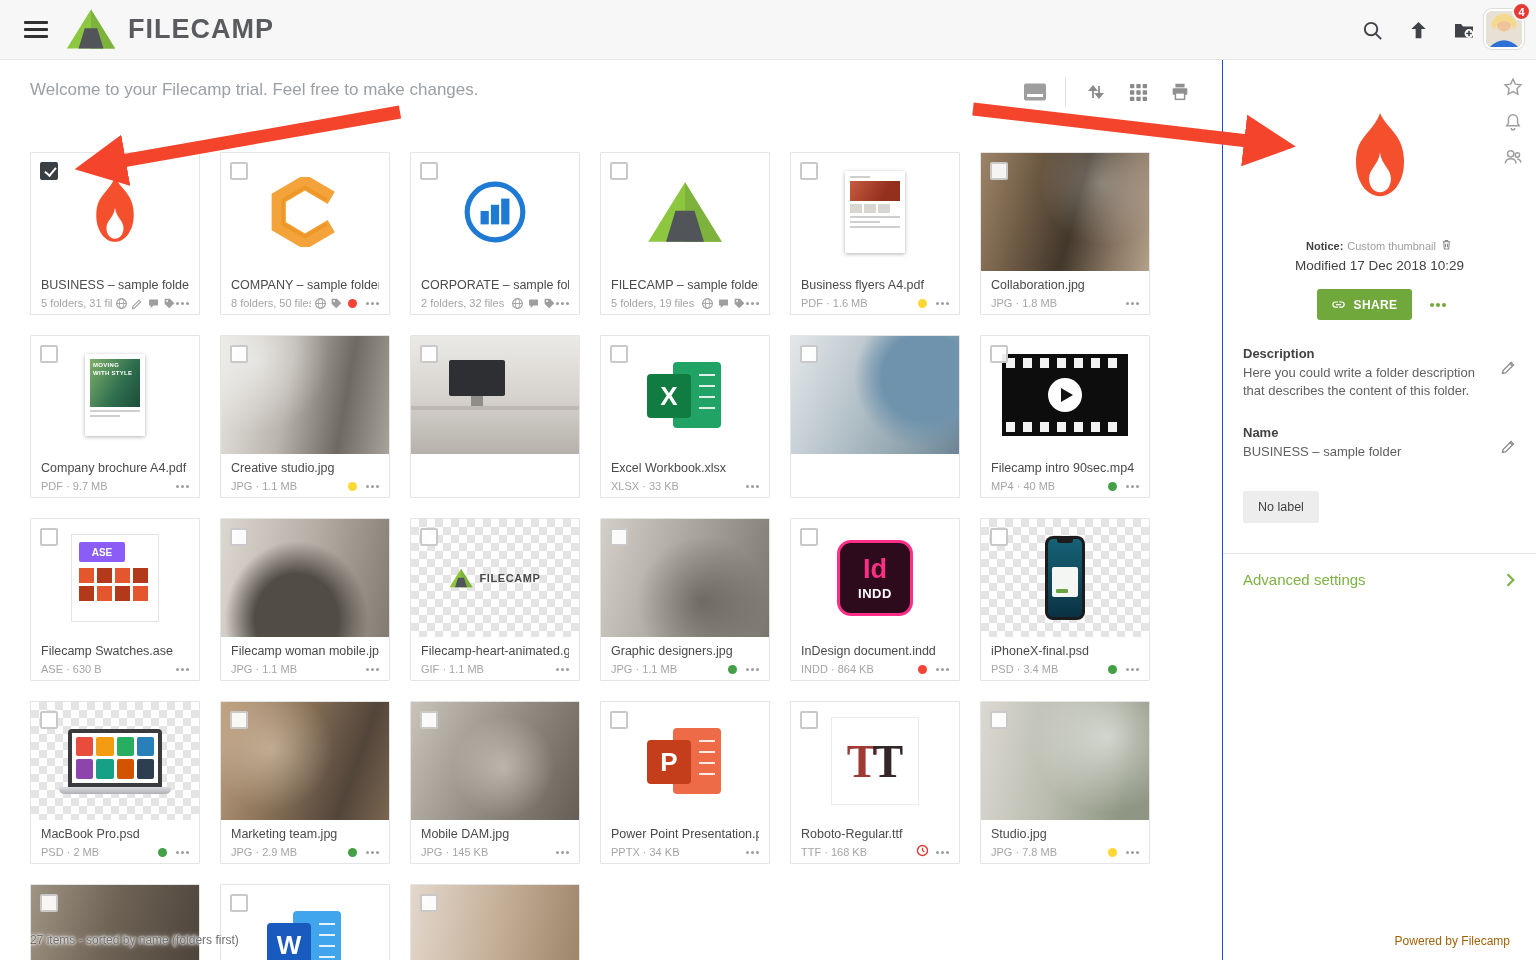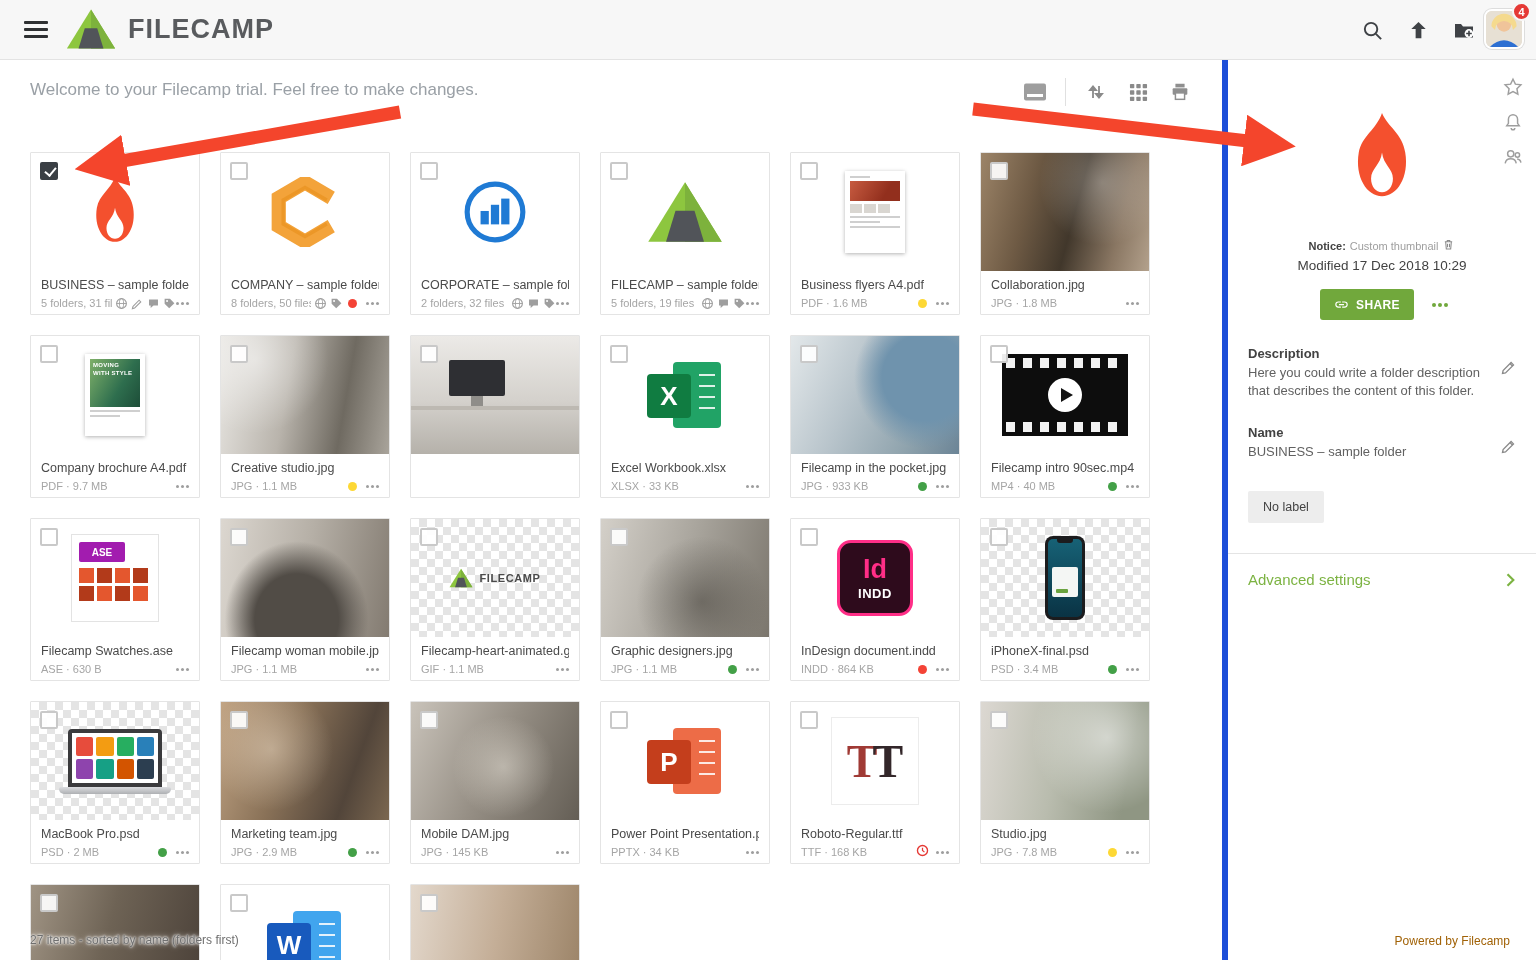--- a/index.html
+++ b/index.html
@@ -103,21 +103,21 @@
              align-items:center; justify-content:center; }
   .strip { position:absolute; left:4px; right:4px; height:10px;
            background:repeating-linear-gradient(90deg,#f2f2f2 0 9px,#0d0d0d 9px 17px); }
   .strip.top{top:4px;} .strip.bot{bottom:4px;}
   .play { width:34px; height:34px; background:#fff; border-radius:50%; display:flex;
           align-items:center; justify-content:center; }
   .play::after { content:""; border-left:12px solid #111; border-top:7px solid transparent;
           border-bottom:7px solid transparent; margin-left:3px; }
   .t-ase { width:88px; height:88px; background:#fff; border:1px solid #e3e3e3; padding:7px;
            display:flex; flex-direction:column; gap:6px; }
-  .ase-tag { width:46px; height:20px; background:#a21caf; color:#fff; font-size:10px; font-weight:700;
+  .ase-tag { width:46px; height:20px; background:#8b5cf6; color:#fff; font-size:10px; font-weight:700;
            display:flex; align-items:center; justify-content:center; border-radius:2px; }
   .ase-grid { display:grid; grid-template-columns:repeat(4,15px); gap:3px; }
   .ase-grid i { width:15px; height:15px; display:block; }
   .sw-a { background:#e4572e; } .sw-b { background:#b23a1a; }
   .t-indd { width:76px; height:76px; border-radius:14px; background:#2e0b1c; border:3px solid #ff2e87;
             display:flex; flex-direction:column; align-items:center; justify-content:center; }
   .indd-id { color:#ff2e87; font-size:27px; font-weight:700; line-height:1; }
   .indd-nm { color:#fff; font-size:13px; font-weight:700; margin-top:3px; letter-spacing:.5px; }
   .phone { position:relative; width:40px; height:84px; background:#1c1c1e; border-radius:8px; padding:3px; z-index:2; }
   .scr { width:100%; height:100%; border-radius:5px; overflow:hidden; position:relative;
@@ -136,21 +136,21 @@
   .mac-base { width:112px; height:7px; background:linear-gradient(#dcdde0,#aeb0b3); border-radius:2px 2px 5px 5px; }
   .t-font { width:88px; height:88px; background:#fff; border:1px solid #ececec; display:flex;
             align-items:center; justify-content:center; font-family:"Liberation Serif", serif;
             font-size:46px; font-weight:700; }
   .tt1 { color:#a03a35; } .tt2 { color:#33272a; margin-left:-5px; }
   .mini-logo { position:relative; z-index:2; display:flex; align-items:center; gap:6px;
                font-size:11px; font-weight:700; color:#4a4a4a; letter-spacing:.6px; }
 
   
   .sidebar { position:absolute; left:1222px; top:60px; width:314px; height:900px; background:#fff;
-             border-left:6px solid #1d4ed8; z-index:15; }
+             border-left:1px solid #1d4ed8; z-index:15; }
   .side-icons { position:absolute; right:12px; top:16px; display:flex; flex-direction:column;
                 gap:13px; align-items:center; }
   .sico { width:22px; height:22px; cursor:pointer; }
   .side-flame { margin:50px auto 0; width:82px; height:96px; }
   .notice { text-align:center; margin-top:32px; font-size:11px; color:#9e9e9e;
             display:flex; align-items:center; justify-content:center; gap:4px; }
   .notice b { color:#424242; font-weight:700; }
   .modified { text-align:center; margin-top:5px; font-size:13.5px; color:#424242; font-weight:500; }
   .share-row { display:flex; align-items:center; justify-content:center; gap:18px; margin-top:16px; }
   .share-btn { display:flex; align-items:center; gap:7px; background:#71a83c; border:none; border-radius:3px;
@@ -515,30 +515,20 @@
         <span class="more"></span>
       </div>
     </div>
   </div>
 
   <div class="card">
     <div class="thumb">
           <div class="photo full ph-pocket"></div>
         </div>
     <div class="cb"></div>
-    <div class="caption">
-      <div class="fname">Filecamp in the pocket.jpg</div>
-      <div class="fmeta-row">
-        <span class="fmeta">JPG · 933 KB</span>
-        <span class="spacer"></span>
-        <span class="ficons"></span>
-        <span class="dotwrap"><span class="dot dot-green"></span></span>
-        <span class="more"></span>
-      </div>
-    </div>
   </div>
 
   <div class="card">
     <div class="thumb">
           <div class="t-video">
       <div class="strip top"></div>
             <div class="play"></div>
             <div class="strip bot"></div>
           </div>
         </div>

